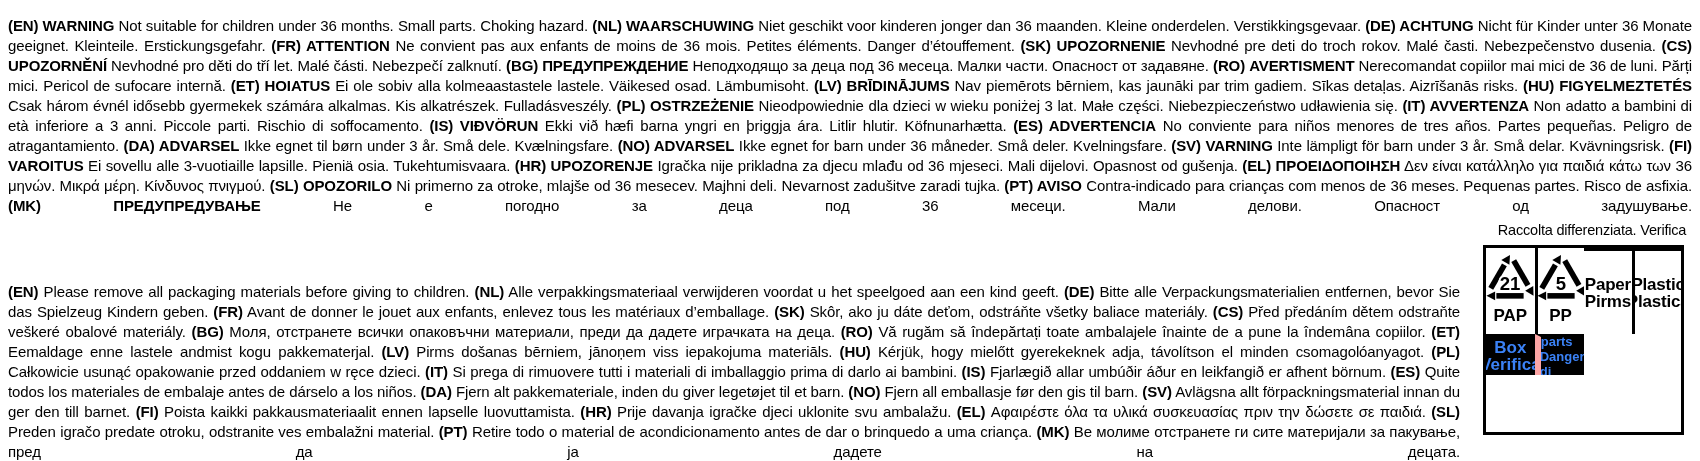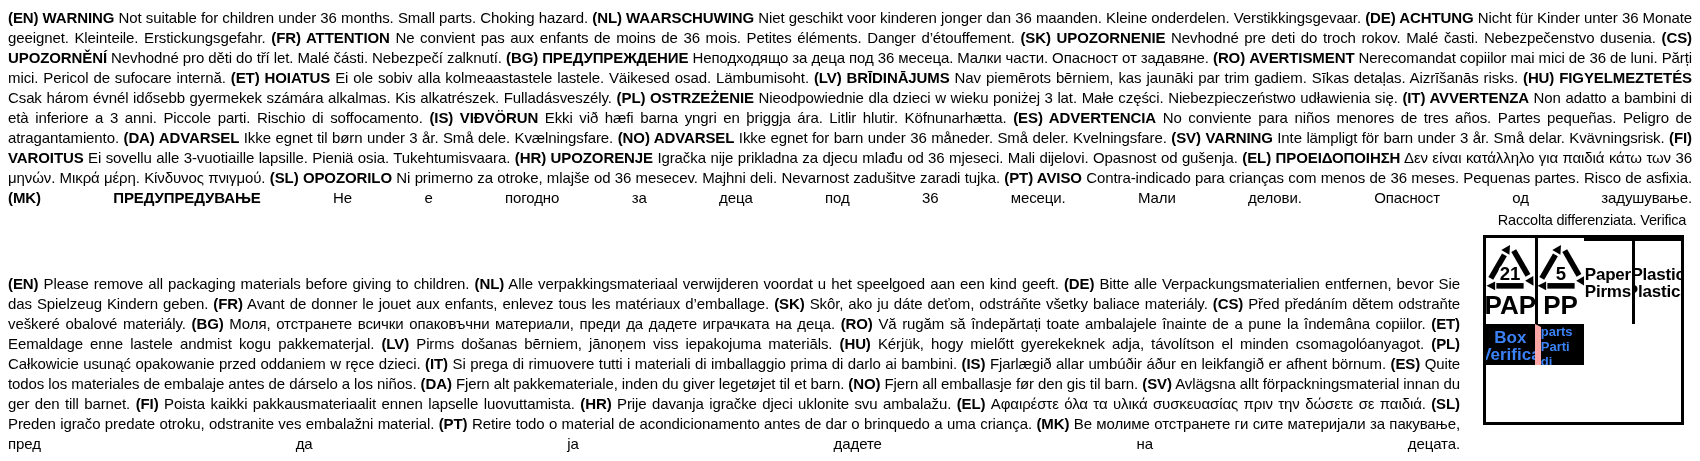--- a/index.html
+++ b/index.html
@@ -4,31 +4,31 @@
 <style>
   html,body{margin:0;padding:0;background:#e8e8e8;}
   .sheet{
     position:relative;
     width:1700px;height:461px;
     background:#ffffff;
     overflow:hidden;
     font-family:"Liberation Sans","DejaVu Sans",sans-serif;
     color:#000;
   }
-  .text-col{position:absolute;left:8px;top:8px;width:1684px;}
+  .text-col{position:absolute;left:8px;top:16px;width:1684px;}
   .para{
     margin:0;
     font-size:15px;line-height:20px;letter-spacing:-0.1px;
     text-align:justify;text-align-last:justify;
     color:#000;
   }
   .para b{font-weight:bold;}
   .para1{width:1684px;min-height:250px;}
   .para2{width:1452px;margin-top:16px;}
-  .right-panel{position:absolute;left:1483px;top:212px;width:218px;}
+  .right-panel{position:absolute;left:1483px;top:222px;width:218px;}
   .note{
     text-align:center;font-size:14.5px;line-height:17px;letter-spacing:-0.2px;
     font-weight:400;color:#000;
   }
   .rbox{
     box-sizing:border-box;
     margin-top:6px;
     width:201px;height:190px;
     border:3px solid #000;
     display:grid;
@@ -37,21 +37,21 @@
     background:#fff;
   }
   .cell{
     display:flex;flex-direction:column;align-items:center;justify-content:center;
     box-sizing:border-box;overflow:hidden;
   }
   .cR{border-left:3px solid #000;}
   .bT{border-top:3px solid #000;}
   .sym{justify-content:flex-start;padding-top:2px;}
   .sym svg{display:block;}
-  .mat-code{font-weight:bold;font-size:26px;line-height:21px;letter-spacing:0;margin-top:-2px;}
+  .mat-code{font-weight:bold;font-size:17px;line-height:21px;letter-spacing:0;margin-top:-2px;}
   .name{font-weight:bold;font-size:17px;line-height:17px;letter-spacing:-0.2px;}
   .black{background:#000;color:#3b82f6;font-weight:bold;}
   .black-left{font-size:17px;line-height:17px;}
   .black-right{font-size:13px;line-height:15px;border-left:6px solid #fca5a5;justify-content:center;}
   .num-text{
     font-family:"Liberation Sans","DejaVu Sans",sans-serif;
     font-weight:bold;
   }
 </style>
 </head>
@@ -114,20 +114,20 @@
         <div>Plastic</div>
         <div>Plastica</div>
       </div>
 
       <div class="cell black black-left bT">
           <div>Box</div>
           <div>Verifica</div>
         </div>
       <div class="cell black black-right bT">
           <div>Plastic parts</div>
-          <div>Parti di</div>
+          <div>Danger di</div>
           <div>plastica</div>
         </div>
 
     </div>
   </div>
 
 </div>
 
 </body></html>

